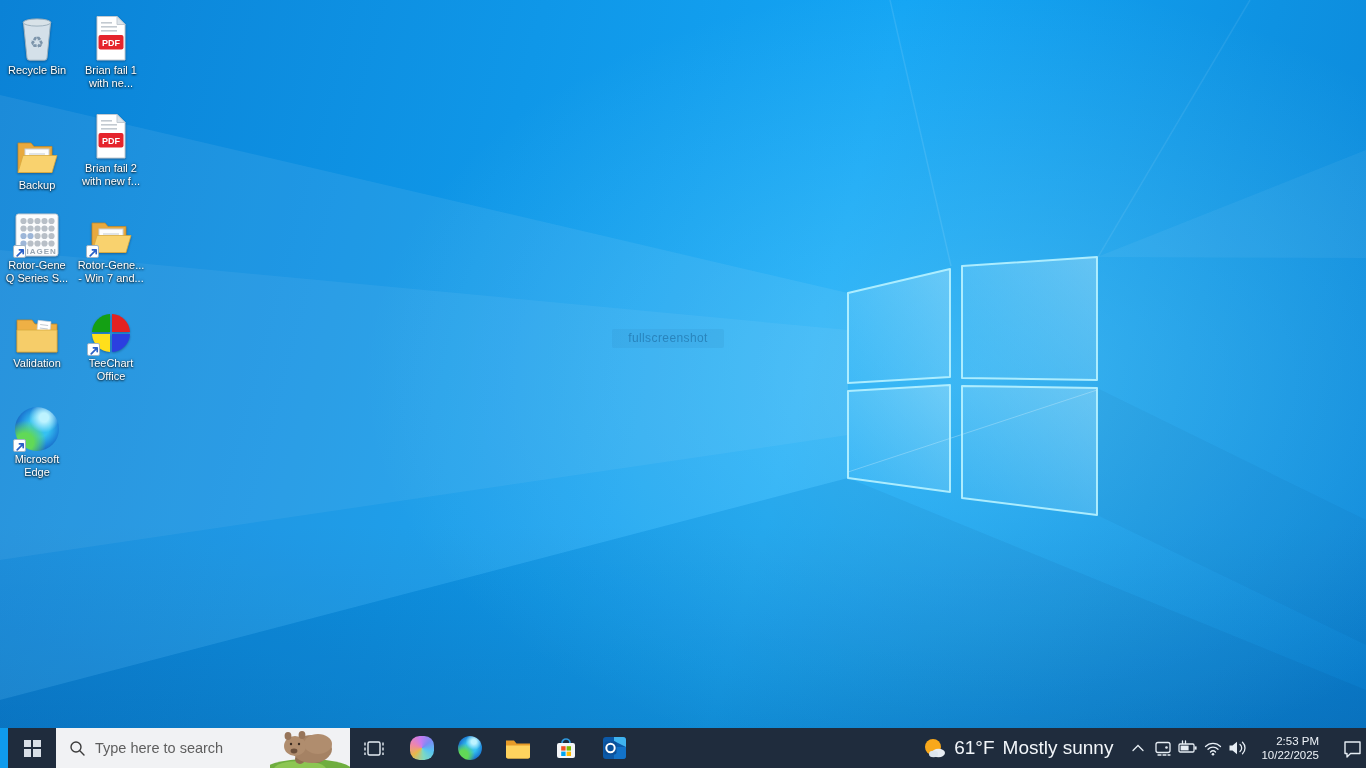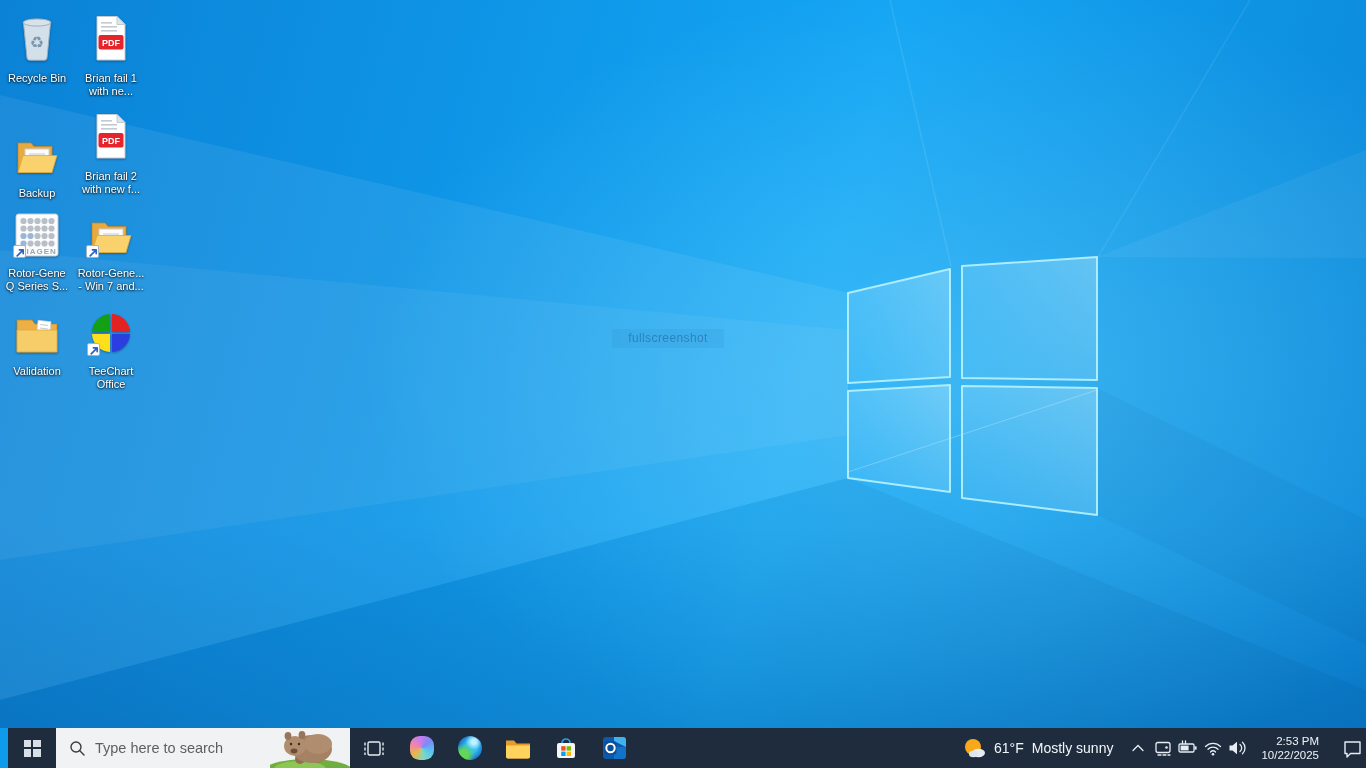--- a/index.html
+++ b/index.html
@@ -21,21 +21,21 @@
     position:absolute;left:612px;top:329px;width:112px;height:19px;
     font-size:12px;line-height:19px;text-align:center;letter-spacing:.4px;
     color:rgba(10,70,120,.40);background:rgba(25,85,140,.08);border-radius:2px;
   }
   
   .di{position:absolute;width:74px;text-align:center;}
   .di .ic{height:52px;display:flex;align-items:flex-end;justify-content:center;}
   .iconbox{position:relative;display:inline-block;line-height:0;}
   .iconbox svg{filter:drop-shadow(0 1px 1px rgba(0,10,40,.35));}
   .di-label{
-    margin-top:10px;font-size:11px;line-height:13px;color:#fff;white-space:pre-line;
+    margin-top:2px;font-size:11px;line-height:13px;color:#fff;white-space:pre-line;
     text-shadow:0 1px 2px rgba(0,0,0,.85),0 0 3px rgba(0,0,0,.55);
   }
   .sc{
     position:absolute;left:-2px;bottom:-1px;width:13px;height:13px;
     background:#fff;border:1px solid #9fb4c6;border-radius:2px;box-sizing:border-box;
   }
   .sc svg{position:absolute;left:0;top:0;filter:none;}
   .edge-ball{
     border-radius:50%;
     background:
@@ -67,21 +67,21 @@
   .wombat{position:absolute;right:0;top:0;width:80px;height:40px;overflow:hidden;}
   .appbtn{width:48px;}
   .copilot-ball{
     width:24px;height:24px;border-radius:40%;
     background:conic-gradient(from 230deg at 50% 50%, #e8b84a,#ef86a8,#c97bf0,#7a8bf5,#58c4f0,#7fd9c0,#e8b84a);
   }
   .tb-edge{width:24px;height:24px;}
   .spacer{flex:1 1 auto;}
   .weather{
     display:flex;align-items:center;gap:8px;padding:0 12px;background:transparent;border:none;
-    color:#f2f6fa;font-family:"Liberation Sans",sans-serif;font-size:14px;flex:0 0 auto;
+    color:#f2f6fa;font-family:"Liberation Sans",sans-serif;font-size:19px;flex:0 0 auto;
   }
   .traybtn{width:25px;display:flex;align-items:center;justify-content:center;background:transparent;border:none;padding:0;flex:0 0 auto;}
   .clock{
     display:flex;flex-direction:column;justify-content:center;text-align:right;
     color:#eef3f8;font-size:11.5px;line-height:14px;padding:0 11px;background:transparent;border:none;
     font-family:Liberation Sans, sans-serif;flex:0 0 auto;min-width:66px;
   }
   .action{width:44px;}
   .trayicon{stroke:#e6edf4;fill:none;stroke-width:1.3;stroke-linecap:round;}
 </style>
@@ -273,20 +273,34 @@
         <svg width="13" height="13" viewBox="0 0 13 13">
               <path d="M3.2,9.8 L9.2,3.8 M5.4,3.8 H9.2 V7.6" stroke="#2a60c8" stroke-width="1.7" fill="none" stroke-linecap="round" stroke-linejoin="round"></path>
             </svg>
       </span>
     </span>
       </div>
     <div class="di-label">TeeChart
 Office</div>
   </div>
 
+  <div class="di" style="left:0;top:399px">
+    <div class="ic">
+        <span class="iconbox" style="width:44px;height:44px;">
+      <span class="edge-ball" style="display:block;width:44px;height:44px;"></span>
+      <span class="sc">
+        <svg width="13" height="13" viewBox="0 0 13 13">
+              <path d="M3.2,9.8 L9.2,3.8 M5.4,3.8 H9.2 V7.6" stroke="#2a60c8" stroke-width="1.7" fill="none" stroke-linecap="round" stroke-linejoin="round"></path>
+            </svg>
+      </span>
+    </span>
+      </div>
+    <div class="di-label">Microsoft
+Edge</div>
+  </div>
 
 </div>
 
 <div class="taskbar">
 
   <button class="tb-btn">
     <span class="win-logo">
         <span></span>
         <span></span>
         <span></span>

